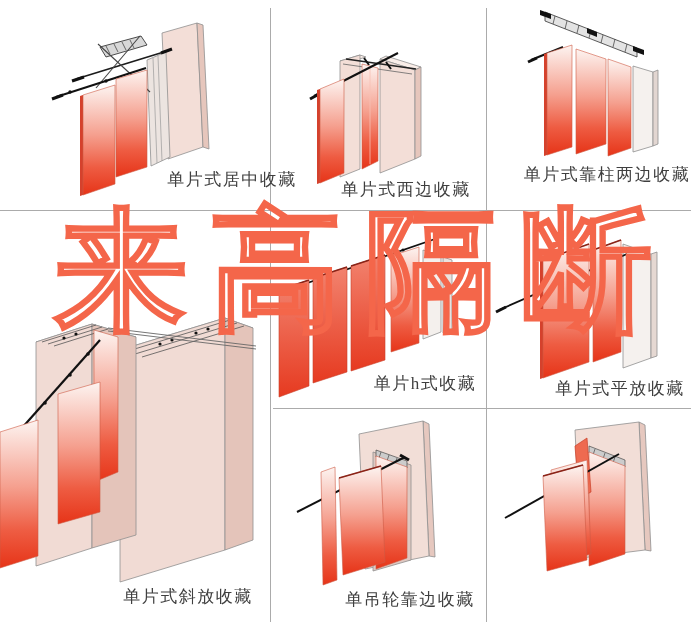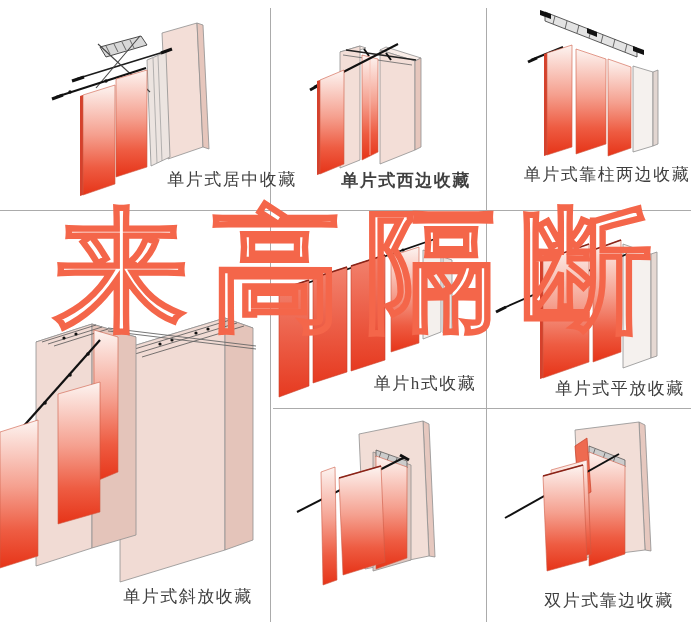--- a/index.html
+++ b/index.html
@@ -55,21 +55,21 @@
       <line x1="52" y1="99" x2="63" y2="95" stroke="#111" stroke-width="3"></line>
       <circle cx="70" cy="92" r="1.7" fill="#111"></circle>
         <circle cx="106" cy="81" r="1.7" fill="#111"></circle>
       <polygon points="116,79 147,70 147,167 116,177" fill="url(#gA)" stroke="#cf5a44" stroke-width="0.6"></polygon>
       <polygon points="80,96 83,95 83,195 80,196" fill="#d5412c"></polygon>
       <polygon points="83,95 115,85 115,184 83,195" fill="url(#gA)" stroke="#cf5a44" stroke-width="0.6"></polygon>
     </svg>
     <div class="caption lab" style="left:232px;top:168px;text-align:right;">单片式居中收藏</div>
   </div>
 
-  <div class="cell" style="left:270px;top:3px;width:217px;height:210px;font-weight:bold;">
+  <div class="cell" style="left:270px;top:12px;width:217px;height:210px;">
     <svg width="217" height="210" viewBox="0 0 217 210">
       <defs>
         <linearGradient id="gB" x1="0" y1="0" x2="0" y2="1">
           <stop offset="0" stop-color="#fdf4f1"></stop>
             <stop offset="0.45" stop-color="#f5a08f"></stop>
           <stop offset="0.75" stop-color="#ee5c42"></stop>
             <stop offset="1" stop-color="#e63418"></stop>
         </linearGradient>
       </defs>
       <polygon points="110,47 145,58 151,55 116,44" fill="#faeee9" stroke="#8f8f8f" stroke-width="0.8"></polygon>
@@ -245,20 +245,21 @@
       <line x1="108" y1="44" x2="106" y2="50" stroke="#333" stroke-width="0.6"></line>
       <line x1="116" y1="47" x2="114" y2="53" stroke="#333" stroke-width="0.6"></line>
       <line x1="124" y1="50" x2="122" y2="56" stroke="#333" stroke-width="0.6"></line>
       <polygon points="103,48 134,59 134,150 103,161" fill="url(#gG)" stroke="#cf5a44" stroke-width="0.6"></polygon>
       <line x1="24" y1="104" x2="132" y2="49" stroke="#111" stroke-width="2"></line>
       <line x1="127" y1="47" x2="136" y2="52" stroke="#111" stroke-width="3"></line>
       <polygon points="48,64 62,59 64,172 50,177" fill="url(#gG)" stroke="#cf5a44" stroke-width="0.6"></polygon>
       <polygon points="66,70 108,58 112,154 70,167" fill="url(#gG)" stroke="#cf5a44" stroke-width="0.6"></polygon>
       <line x1="66" y1="70" x2="108" y2="58" stroke="#8a2418" stroke-width="1.5"></line>
     </svg>
+    <div class="caption lab" style="left:137px;top:180px;">单吊轮靠边收藏</div>
   </div>
 
   <div class="cell" style="left:487px;top:408px;width:204px;height:222px;">
     <svg width="204" height="222" viewBox="0 0 204 222">
       <defs>
         <linearGradient id="gH" x1="0" y1="0" x2="0" y2="1">
           <stop offset="0" stop-color="#fdf4f1"></stop>
             <stop offset="0.45" stop-color="#f5a08f"></stop>
           <stop offset="0.75" stop-color="#ee5c42"></stop>
             <stop offset="1" stop-color="#e63418"></stop>
@@ -270,21 +271,20 @@
       <line x1="108" y1="41" x2="106" y2="47" stroke="#333" stroke-width="0.6"></line>
       <line x1="118" y1="45" x2="116" y2="51" stroke="#333" stroke-width="0.6"></line>
       <line x1="128" y1="49" x2="126" y2="55" stroke="#333" stroke-width="0.6"></line>
       <polygon points="102,44 138,58 138,146 102,158" fill="url(#gH)" stroke="#cf5a44" stroke-width="0.6"></polygon>
       <polygon points="88,38 100,30 104,84 92,90" fill="#ee6a50" stroke="#c9402a" stroke-width="0.7"></polygon>
       <line x1="18" y1="110" x2="132" y2="46" stroke="#111" stroke-width="2"></line>
       <polygon points="64,62 100,52 104,146 68,156" fill="url(#gH)" stroke="#cf5a44" stroke-width="0.6"></polygon>
       <polygon points="56,68 96,57 100,152 60,163" fill="url(#gH)" stroke="#cf5a44" stroke-width="0.6"></polygon>
       <line x1="56" y1="68" x2="96" y2="57" stroke="#8a2418" stroke-width="1.5"></line>
     </svg>
-    <div class="caption lab" style="left:122px;top:181px;">双片式靠边收藏</div>
   </div>
 
   <svg id="brand-wm" viewBox="0 0 691 150">
     <text x="55" y="120" font-size="132" letter-spacing="23" fill="none" stroke-width="2.2" stroke="#f4664a">来高隔断</text>
   </svg>
 
 
 </div>
 
 </body></html>

